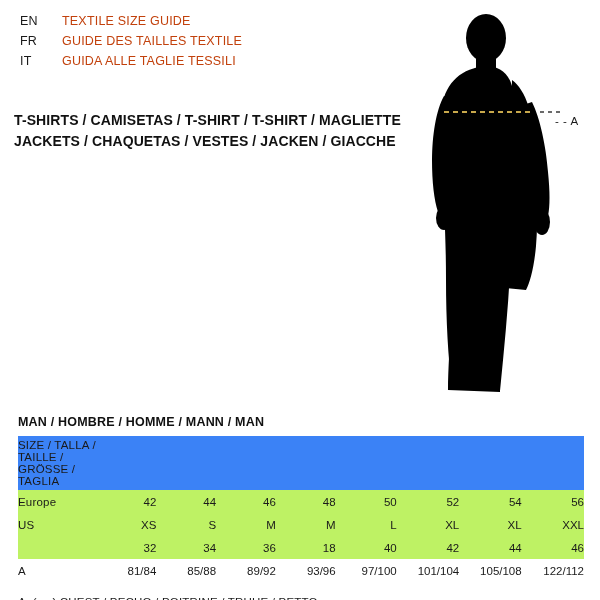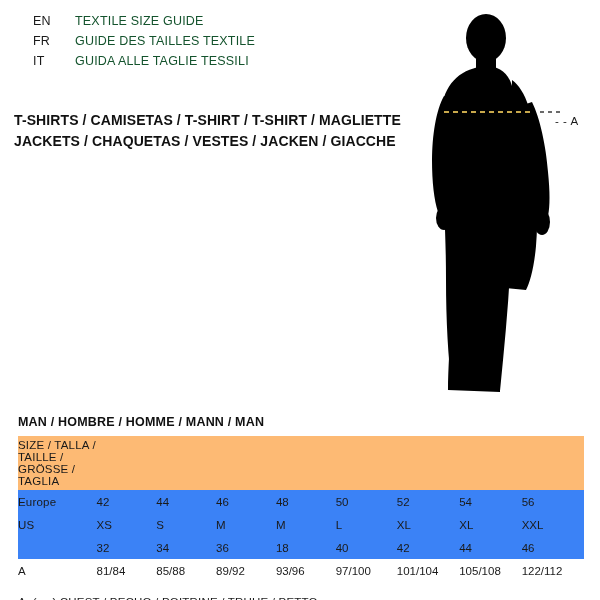--- a/index.html
+++ b/index.html
@@ -18,37 +18,37 @@
   .page {
     position: relative;
     width: 600px;
     height: 600px;
   }
 
   
   .legend {
     position: absolute;
     top: 14px;
-    left: 33px;
+    left: 20px;
     width: 360px;
   }
   .legend-row {
     display: flex;
     align-items: baseline;
     height: 20px;
     font-size: 12.5px;
     letter-spacing: 0.2px;
   }
   .legend-code {
     width: 42px;
     flex: 0 0 42px;
     color: #1a1a1a;
   }
   .legend-text {
-    color: #14532d;
+    color: #c2410c;
     white-space: nowrap;
   }
 
   
   .garment-titles {
     position: absolute;
     top: 110px;
     left: 14px;
     width: 380px;
   }
@@ -100,36 +100,36 @@
     width: 566px;
     font-size: 11.5px;
   }
   table.size-table td {
     padding: 3px 0 3px 0;
     height: 17px;
     vertical-align: middle;
     color: #1a1a1a;
   }
   tr.row-grey td {
-    background: #fdba74;
+    background: #3b82f6;
   }
   tr.row-light td {
-    background: #3b82f6;
+    background: #bef264;
   }
   tr.row-white td {
     background: #ffffff;
   }
   td.label-cell {
     width: 86px;
     padding-left: 4px;
     letter-spacing: 0.2px;
   }
   td.val-cell {
     width: 68px;
-    text-align: left;
+    text-align: right;
     padding-left: 4px;
   }
   .footer-note {
     margin-top: 14px;
     font-size: 11.5px;
     letter-spacing: 0.2px;
     color: #1a1a1a;
   }
 </style>
 </head>

